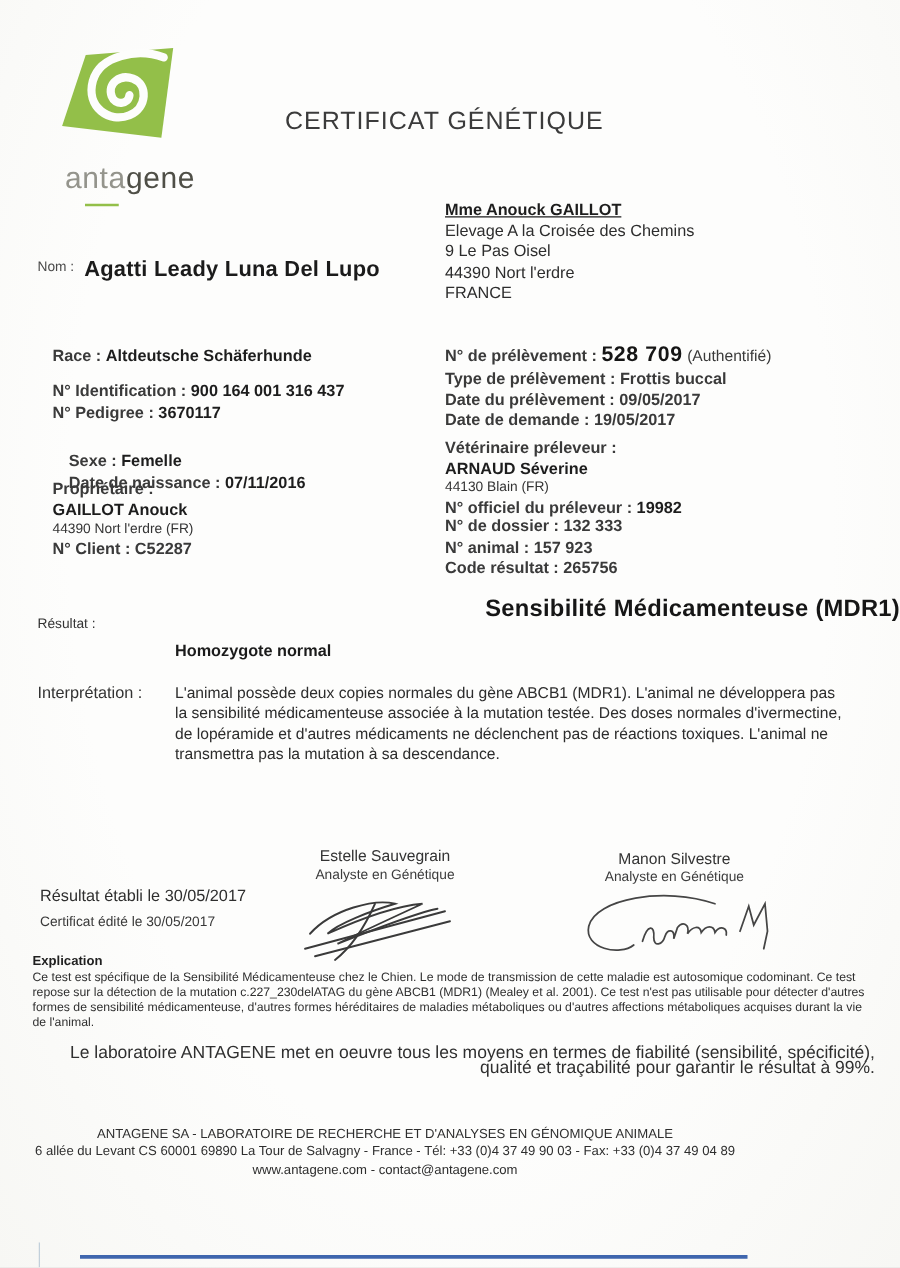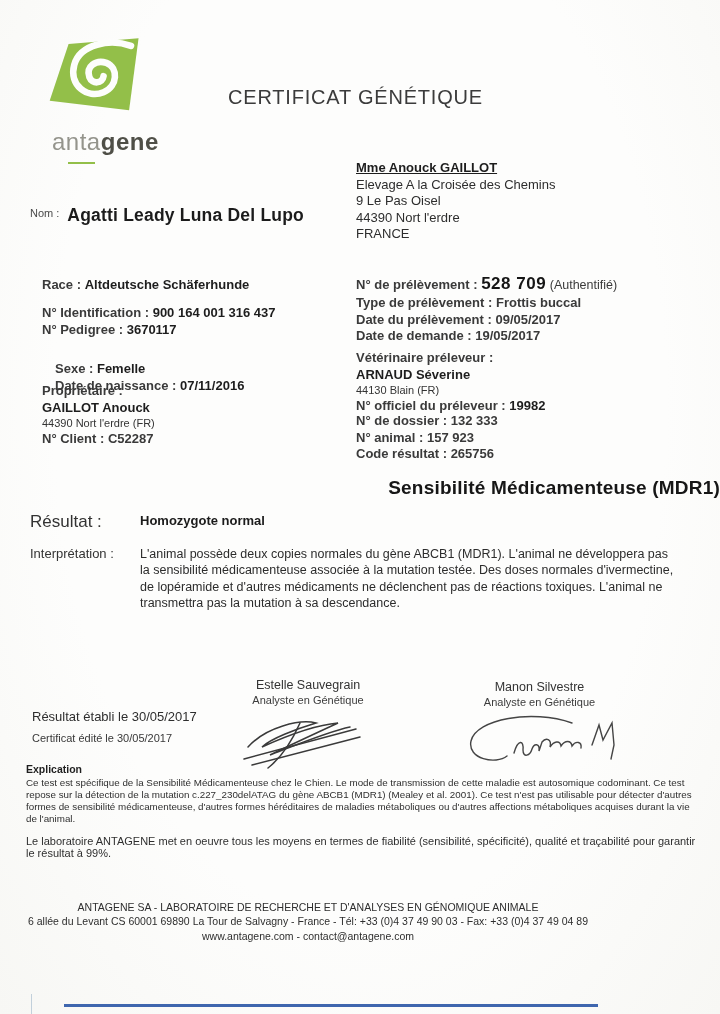--- a/index.html
+++ b/index.html
@@ -16,21 +16,21 @@
   .abs{position:absolute;}
   .lbl{color:#3a3a3a;font-weight:700;}
   .val{color:#1d1d1d;font-weight:700;}
   .line{font-size:13px;line-height:16.5px;white-space:nowrap;}
   .line.small{font-size:11px;line-height:15px;}
 
   
   .logo{left:44px;top:36px;width:120px;}
   .logo-text{font-size:24px;letter-spacing:.5px;margin-top:2px;margin-left:8px;}
   .logo-text .lt1{color:#94948c;font-weight:400;}
-  .logo-text .lt2{color:#4f4f47;font-weight:700;}
+  .logo-text .lt2{color:#4f4f47;font-weight:400;}
   .logo-underline{width:27px;height:2px;background:var(--logo-green,#93bf49);margin:6px 0 0 24px;}
 
   .cert-title{left:228px;top:86px;font-size:20px;color:#3b3b3b;letter-spacing:.8px;}
 
   .recipient{left:356px;top:160px;font-size:13px;line-height:16.6px;color:#2d2d2d;}
   .recipient .r-name{font-weight:700;color:#1d1d1d;text-decoration:underline;}
 
   .nom-row{left:30px;top:205px;}
   .nom-row .nom-label{font-size:11px;color:#4a4a4a;vertical-align:4px;}
   .nom-row .nom-value{font-size:17.5px;font-weight:700;color:#1b1b1b;margin-left:8px;letter-spacing:.2px;}
@@ -44,40 +44,40 @@
   .g-prel{left:356px;top:274px;}
   .g-vet{left:356px;top:350px;}
   .g-dossier{left:356px;top:413px;}
 
   .big-num{font-size:17px;font-weight:700;color:#151515;letter-spacing:.5px;}
   .paren{font-size:12.5px;color:#3a3a3a;}
 
   .section-title{left:0;top:477px;width:720px;text-align:right;
     font-size:19px;font-weight:700;color:#161616;letter-spacing:.2px;}
 
-  .res-label{left:30px;top:512px;font-size:17px;color:#333;}
+  .res-label{left:30px;top:493px;font-size:11px;color:#333;}
   .res-value{left:140px;top:513px;font-size:13px;font-weight:700;color:#1b1b1b;}
 
   .interp-label{left:30px;top:546px;font-size:13px;color:#333;}
   .interp-text{left:140px;top:546px;width:534px;font-size:12.5px;line-height:16.4px;color:#2c2c2c;}
 
   .sig{text-align:center;}
   .sig-1{left:228px;top:678px;width:160px;}
   .sig-2{left:452px;top:680px;width:175px;}
   .sig .sig-name{font-size:12.5px;color:#333;line-height:15px;}
   .sig .sig-role{font-size:11px;color:#3c3c3c;line-height:14px;}
   .sig svg{margin-top:4px;}
 
   .date-1{left:32px;top:709px;font-size:13px;color:#2e2e2e;}
   .date-2{left:32px;top:732px;font-size:11px;color:#383838;}
 
   .explication{left:26px;top:763px;width:674px;color:#2f2f2f;}
   .explication .exp-title{font-size:10.5px;font-weight:700;color:#1f1f1f;line-height:13px;}
   .explication .exp-p1{font-size:9.8px;line-height:11.9px;margin-top:1px;}
-  .explication .exp-p2{font-size:11px;line-height:11.9px;margin-top:11px;}
+  .explication .exp-p2{font-size:14px;line-height:11.9px;margin-top:11px;text-align:right;}
 
   .footer{left:0;top:900px;width:616px;text-align:center;font-size:10.5px;line-height:14.4px;color:#2e2e2e;}
 
   .bottom-line{left:64px;top:1004px;width:534px;height:3px;background:var(--accent-blue,#3f66ae);}
 
   .scan-mark{left:31px;top:994px;width:1px;height:20px;background:#9fb6c9;opacity:.6;}
 </style>
 </head>
 <body>
 

